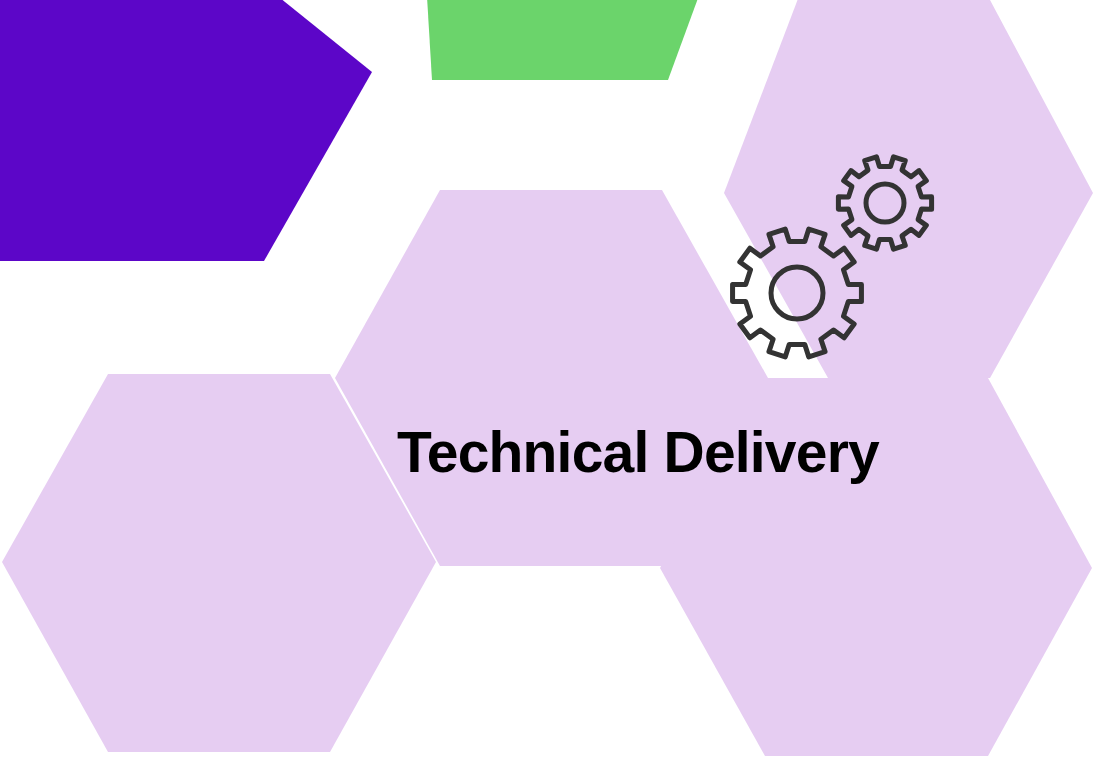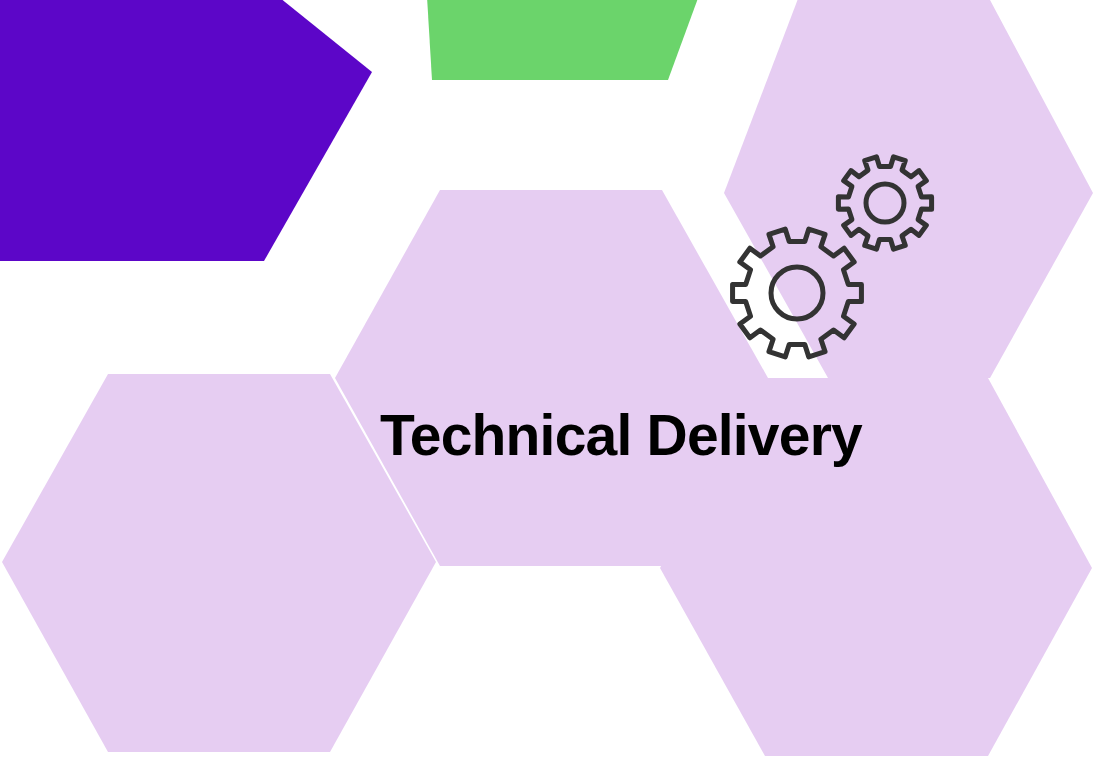--- a/index.html
+++ b/index.html
@@ -21,21 +21,21 @@
     inset: 0;
     width: 1095px;
     height: 760px;
     display: block;
   }
   .hex-title {
     position: absolute;
     left: 380px;
     top: 400px;
     width: 560px;
-    margin: 0;
+    margin: 17px;
     font-family: "Liberation Sans", sans-serif;
     font-weight: 700;
     font-size: 57px;
     line-height: 70px;
     letter-spacing: -0.8px;
     color: #000000;
     white-space: nowrap;
     -webkit-font-smoothing: antialiased;
   }
 </style>

